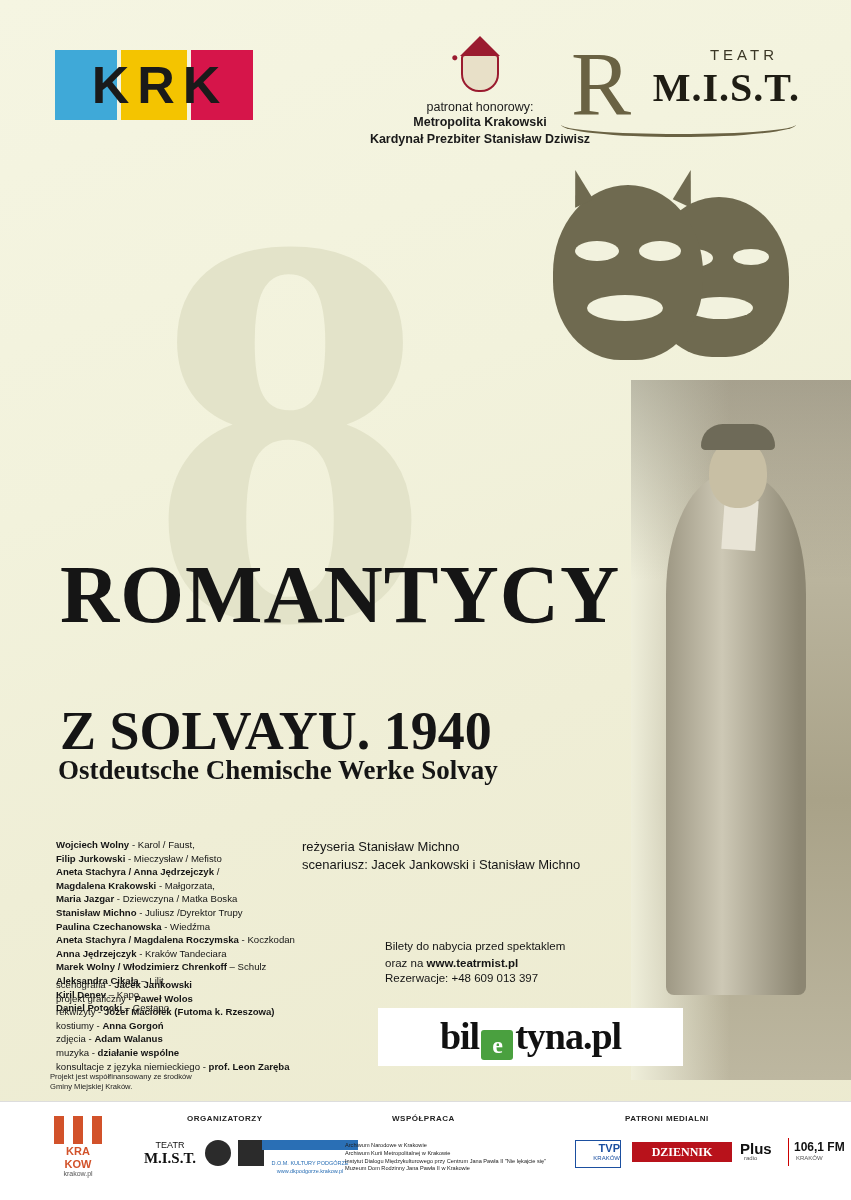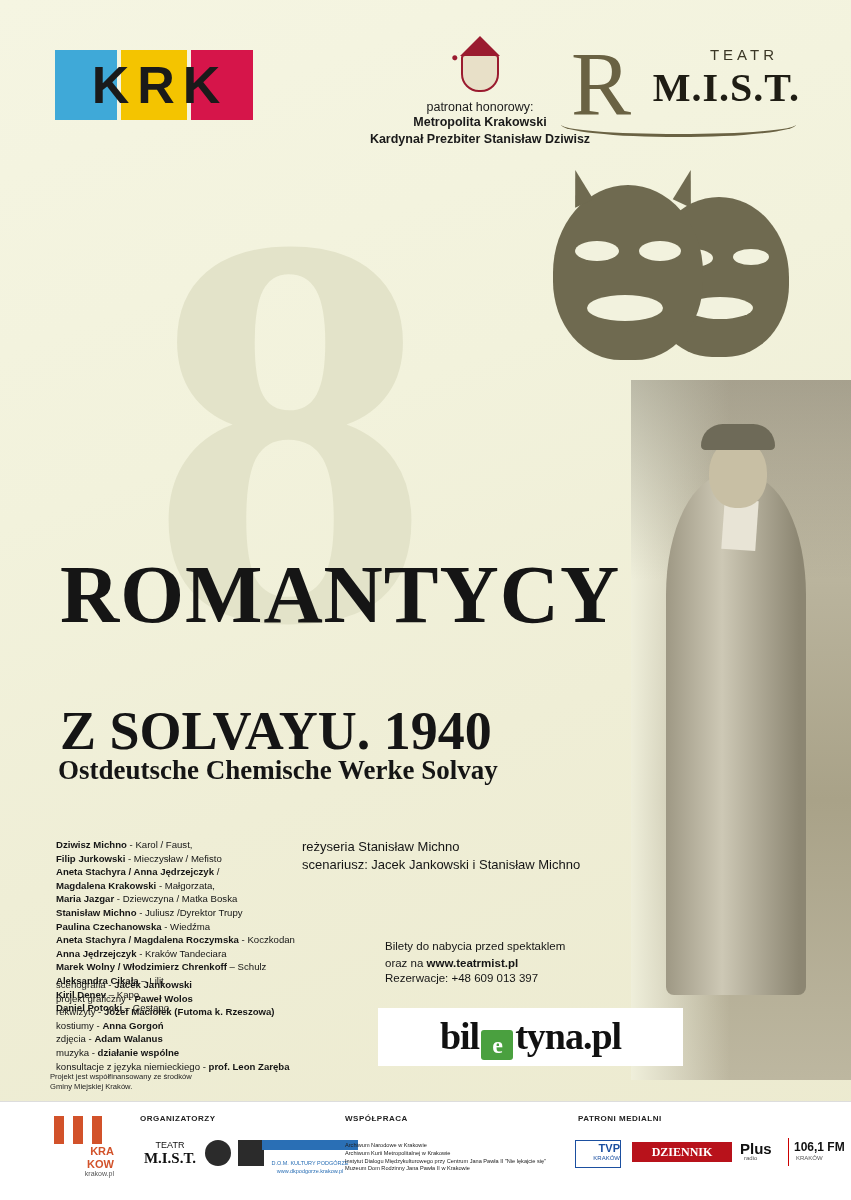--- a/index.html
+++ b/index.html
@@ -154,23 +154,23 @@
   .biletyna .e{
     display:inline-block;width:32px;height:30px;background:#4aa03f;color:#fff;
     text-align:center;line-height:30px;font-size:24px;margin:0 2px;vertical-align:-4px;border-radius:3px;
   }
 
   
   .footer{
     position:absolute;left:0;bottom:0;width:851px;height:98px;background:#fff;
     border-top:1px solid #ddd;
   }
-  .foot-label{position:absolute;font-size:8px;font-weight:700;color:#222;letter-spacing:.5px;}
+  .foot-label{position:absolute;font-size:8px;font-weight:700;color:#222;letter-spacing:.5px;margin-left:47px;}
   .krakow-logo{
-    position:absolute;left:42px;top:14px;width:72px;height:68px;text-align:right;
+    position:absolute;left:42px;top:14px;width:72px;height:68px;text-align:center;
   }
   .krakow-logo .mark{
     width:48px;height:28px;margin:0 auto;background:
       linear-gradient(#d2522a,#d2522a) 0 0/10px 28px no-repeat,
       linear-gradient(#d2522a,#d2522a) 19px 0/10px 28px no-repeat,
       linear-gradient(#d2522a,#d2522a) 38px 0/10px 28px no-repeat;
   }
   .krakow-logo .t1{font-size:11px;font-weight:700;color:#d2522a;line-height:11px;margin-top:2px;}
   .krakow-logo .t2{font-size:7px;color:#555;}
   .mist-small{position:absolute;left:140px;top:38px;font-size:9px;color:#111;text-align:center;width:60px;}
@@ -247,21 +247,21 @@
       <div class="eye" style="left:86px;top:56px;width:42px;height:20px;"></div>
       <div class="mouth" style="left:34px;top:110px;width:76px;height:26px;"></div>
     </div>
   </div>
 
   <div class="title">ROMANTYCY</div>
   <div class="subtitle">Z SOLVAYU. 1940</div>
   <div class="subtitle2">Ostdeutsche Chemische Werke Solvay</div>
 
   <div class="cast">
-      <div><b>Dziwisz Michno</b><span> - Karol / Faust,</span></div>
+      <div><b>Wojciech Wolny</b><span> - Karol / Faust,</span></div>
       <div><b>Filip Jurkowski</b><span> - Mieczysław / Mefisto</span></div>
       <div><b>Aneta Stachyra / Anna Jędrzejczyk</b><span> /</span></div>
       <div><b>Magdalena Krakowski</b><span> - Małgorzata,</span></div>
       <div><b>Maria Jazgar</b><span> - Dziewczyna / Matka Boska</span></div>
       <div><b>Stanisław Michno</b><span> - Juliusz /Dyrektor Trupy</span></div>
       <div><b>Paulina Czechanowska</b><span> - Wiedźma</span></div>
       <div><b>Aneta Stachyra / Magdalena Roczymska</b><span> - Koczkodan</span></div>
       <div><b>Anna Jędrzejczyk</b><span> - Kraków Tandeciara</span></div>
       <div><b>Marek Wolny / Włodzimierz Chrenkoff</b><span> – Schulz</span></div>
       <div><b>Aleksandra Cikała</b><span> – Lilit</span></div>

